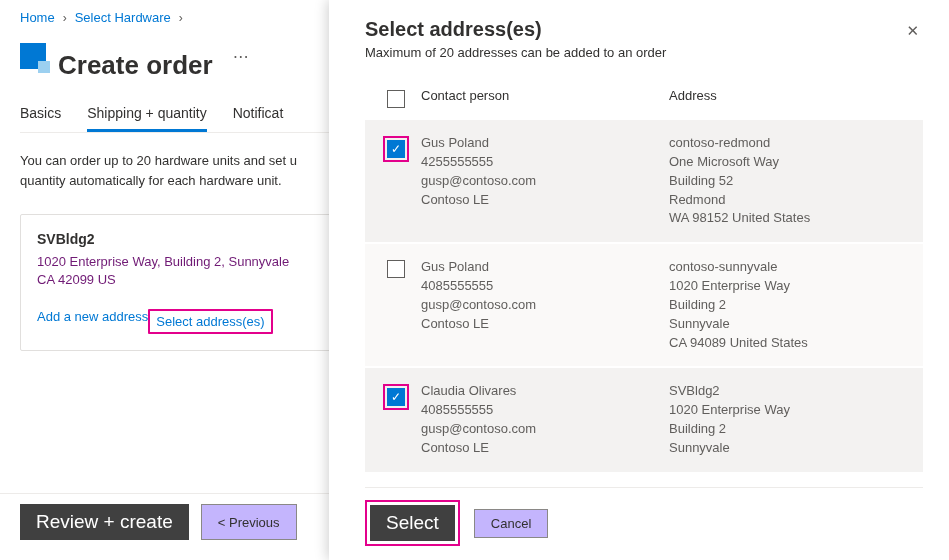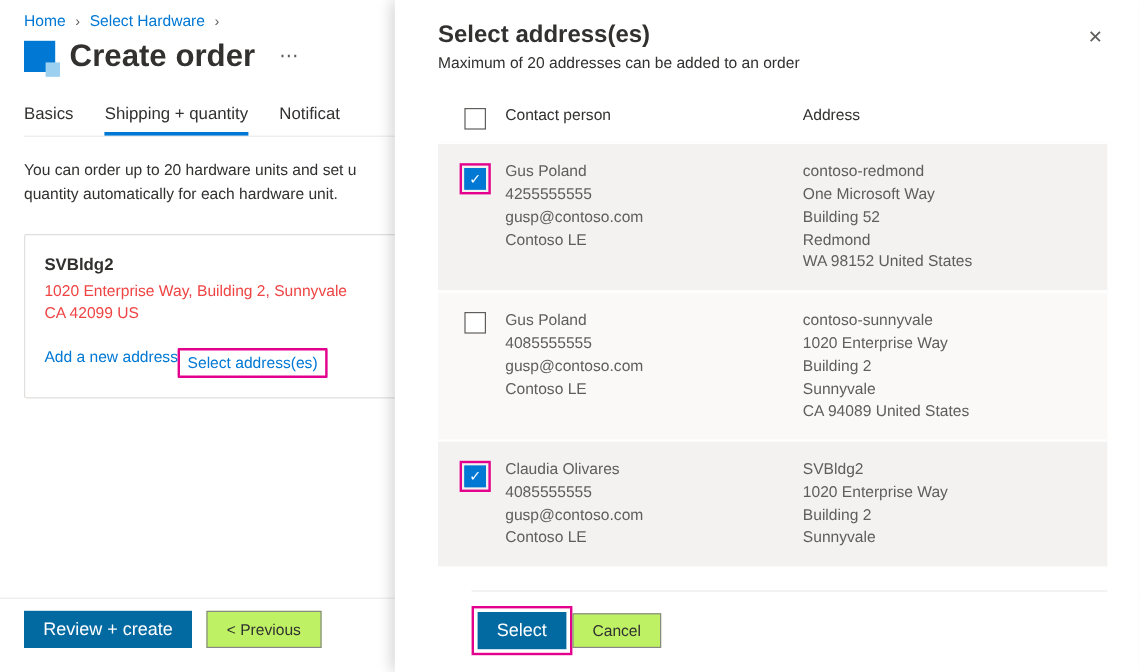--- a/index.html
+++ b/index.html
@@ -42,60 +42,60 @@
     background: #0078d4;
     position: relative;
   }
   .page-icon::after {
     content:"";
     position:absolute;
     width:12px;height:12px;
     background:#9cd0f0;
     right:-4px;bottom:-4px;
   }
-  h1 { font-size: 26px; font-weight: 600; }
+  h1 { font-size: 26px; font-weight: 600; margin-top: 19px; }
   .ellipsis-btn { color:#605e5c; font-size:16px; padding:4px 8px; cursor:pointer; }
   .tabs {
     display: flex;
     gap: 26px;
     border-bottom: 1px solid #edebe9;
     margin-bottom: 18px;
   }
   .tab { padding-bottom: 8px; font-size: 14px; color:#323130; cursor:pointer; }
   .tab.active { border-bottom: 3px solid #0078d4; font-weight:400; }
   .desc { font-size: 13px; color:#323130; line-height: 1.5; margin-bottom: 24px; }
   .ship-card {
     border: 1px solid #e1dfdd;
     border-radius: 2px;
     width: 350px;
     padding: 16px;
   }
   .ship-card h3 { font-size: 13px; font-weight:600; margin-bottom: 28px; }
   .ship-name { font-size: 14px; font-weight:600; margin-bottom: 6px; }
-  .ship-line { font-size: 13px; color:#ef4444; line-height:1.4; }
+  .ship-line { font-size: 13px; color:#701a75; line-height:1.4; }
   .ship-links { margin-top: 20px; display:flex; }
   .link { color:#0078d4; font-size:13px; cursor:pointer; }
   .highlight-box { border: 2px solid #e3008c; padding: 3px 6px; border-radius:1px; display:inline-block; }
   .footer-bar {
     position:absolute;
     bottom:10px; left:0;
     width:100%;
     border-top:1px solid #edebe9;
     padding:10px 20px;
     display:flex;
     gap:12px;
     background:#fff;
   }
   .btn-primary {
-    background:#0369a1; color:#fff;
+    background:#404040; color:#fff;
     border:none; padding:7px 16px;
-    font-size:15px; cursor:pointer;
+    font-size:19px; cursor:pointer;
   }
   .btn-secondary {
-    background:#bef264; color:#323130;
+    background:#c4b5fd; color:#323130;
     border:1px solid #8a8886;
     padding:6px 16px; font-size:13px;
     cursor:pointer;
   }
   
   .panel {
     position:absolute;
     top:0; right:0;
     width: 620px;
     height: 560px;
@@ -140,22 +140,22 @@
     border-color:#0078d4;
     color:#fff;
     font-size:12px;
   }
   .chk-pink-wrap { border:2px solid #e3008c; padding:2px; }
   .addr-cell { font-size:13px; color:#605e5c; line-height:1.45; }
   .panel-footer {
     border-top:1px solid #edebe9;
     padding-top:12px;
     display:flex;
+    gap:14px;
     align-items:center;
-    margin-left:28px;
   }
   .pink-btn-wrap { border:2px solid #e3008c; padding:3px; display:inline-block; }
 </style>
 </head>
 <body>
 
 <div class="page">
   <div class="breadcrumb">
     <a>Home</a>
     <span class="chev">›</span>

